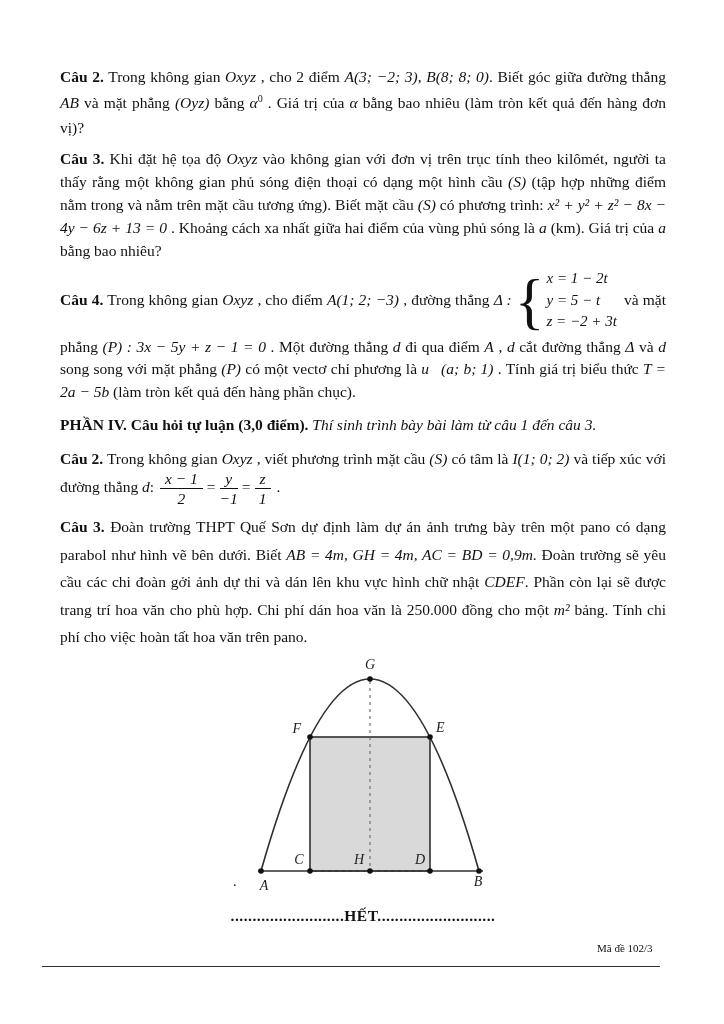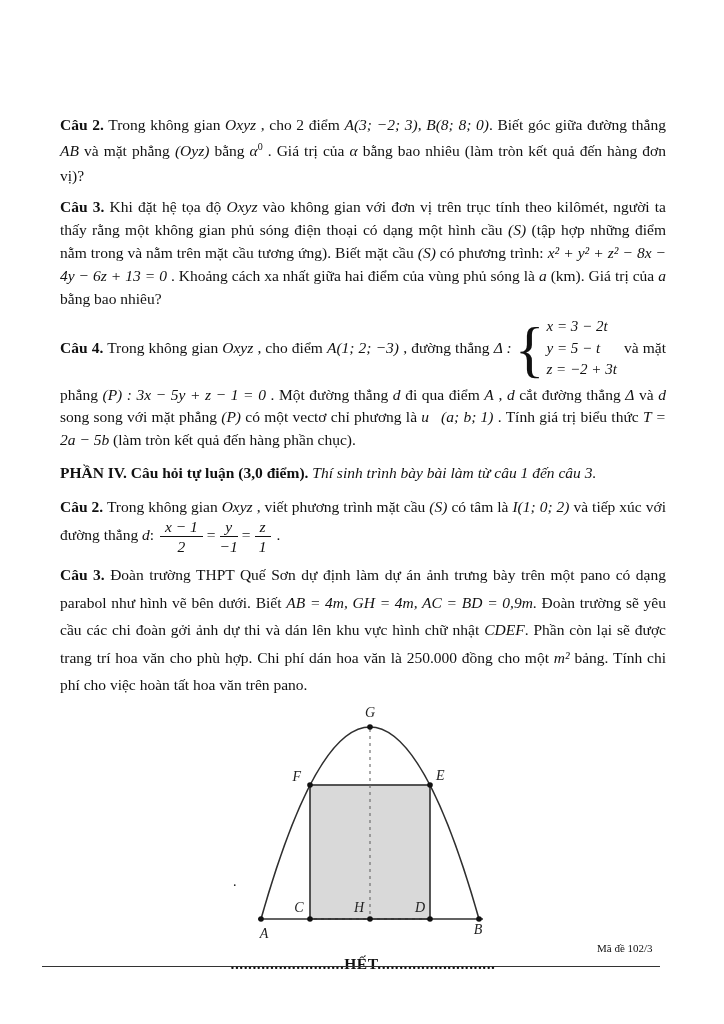--- a/index.html
+++ b/index.html
@@ -1,21 +1,21 @@
 <!DOCTYPE html>
 <html><head>
 <meta charset="utf-8">
 <style>
   html,body{margin:0;padding:0;}
   body{
     width:724px;height:1024px;background:#ffffff;position:relative;
     font-family:"Liberation Serif","DejaVu Serif",serif;color:#111;
     overflow:hidden;
   }
-  .content{position:absolute;left:60px;top:64px;width:606px;margin-top:48px;}
+  .content{position:absolute;left:60px;top:64px;width:606px;}
   p.para{font-size:15.5px;line-height:23px;text-align:justify;margin:0 0 4px 0;}
   p#q2{line-height:25.5px;margin-bottom:6px;}
   p#q4{line-height:22.5px;margin-bottom:8px;}
   p#s4-head{margin:10px 0 11px 0;}
   p#p4q1{line-height:31px;margin-bottom:2px;}
   p#p4q2{line-height:23px;margin-bottom:6px;}
   p#p4q3{line-height:27.5px;margin-bottom:2px;}
   .b{font-weight:bold;}
   .m{font-style:italic;}
   .it{font-style:italic;}
@@ -43,21 +43,21 @@
 
 <div class="content">
 
   <p class="para" id="q2"><span class="b">Câu 2.</span><span> Trong không gian </span><span class="m">Oxyz</span><span> , cho 2 điểm </span><span class="m">A(3; −2; 3)</span><span>, </span><span class="m">B(8; 8; 0)</span><span>. Biết góc giữa đường thẳng </span><span class="m">AB</span><span> và mặt phẳng </span><span class="m">(Oyz)</span><span> bằng </span><span class="m">α</span><sup>0</sup><span> . Giá trị của </span><span class="m">α</span><span> bằng bao nhiêu (làm tròn kết quả đến hàng đơn vị)?</span></p>
 
   <p class="para" id="q3"><span class="b">Câu 3.</span><span> Khi đặt hệ tọa độ </span><span class="m">Oxyz</span><span> vào không gian với đơn vị trên trục tính theo kilômét, người ta thấy rằng một không gian phủ sóng điện thoại có dạng một hình cầu </span><span class="m">(S)</span><span> (tập hợp những điểm nằm trong và nằm trên mặt cầu tương ứng). Biết mặt cầu </span><span class="m">(S)</span><span> có phương trình: </span><span class="m">x² + y² + z² − 8x − 4y − 6z + 13 = 0</span><span> . Khoảng cách xa nhất giữa hai điểm của vùng phủ sóng là </span><span class="m">a</span><span> (km). Giá trị của </span><span class="m">a</span><span> bằng bao nhiêu?</span></p>
 
   <p class="para" id="q4"><span class="b">Câu 4.</span><span> Trong không gian </span><span class="m">Oxyz</span><span> , cho điểm </span><span class="m">A(1; 2; −3)</span><span> , đường thẳng </span><span class="m">Δ :</span><span class="system">
         <span class="brace">{</span>
         <span class="syslines">
-          <span class="m">x = 3 − 2t</span>
+          <span class="m">x = 1 − 2t</span>
           <span class="m">y = 5 − t</span>
           <span class="m">z = −2 + 3t</span>
         </span>
       </span><span> và mặt phẳng </span><span class="m">(P) : 3x − 5y + z − 1 = 0</span><span> . Một đường thẳng </span><span class="m">d</span><span> đi qua điểm </span><span class="m">A</span><span> , </span><span class="m">d</span><span> cắt đường thẳng </span><span class="m">Δ</span><span> và </span><span class="m">d</span><span> song song với mặt phẳng </span><span class="m">(P)</span><span> có một vectơ chỉ phương là </span><span class="m">u⃗(a; b; 1)</span><span> . Tính giá trị biểu thức </span><span class="m">T = 2a − 5b</span><span> (làm tròn kết quả đến hàng phần chục).</span></p>
 
   <p class="para" id="s4-head"><span class="b">PHẦN IV. Câu hỏi tự luận (3,0 điểm).</span><span class="it"> Thí sinh trình bày bài làm từ câu 1 đến câu 3.</span></p>
 
 
   <p class="para" id="p4q2"><span class="b">Câu 2.</span><span> Trong không gian </span><span class="m">Oxyz</span><span> , viết phương trình mặt cầu </span><span class="m">(S)</span><span> có tâm là </span><span class="m">I(1; 0; 2)</span><span> và tiếp xúc với đường thẳng </span><span class="m">d</span><span>: </span><span class="frac"><span class="num">x − 1</span><span class="den">2</span></span><span class="eqsign">=</span><span class="frac"><span class="num">y</span><span class="den">−1</span></span><span class="eqsign">=</span><span class="frac"><span class="num">z</span><span class="den">1</span></span><span> .</span></p>
 

